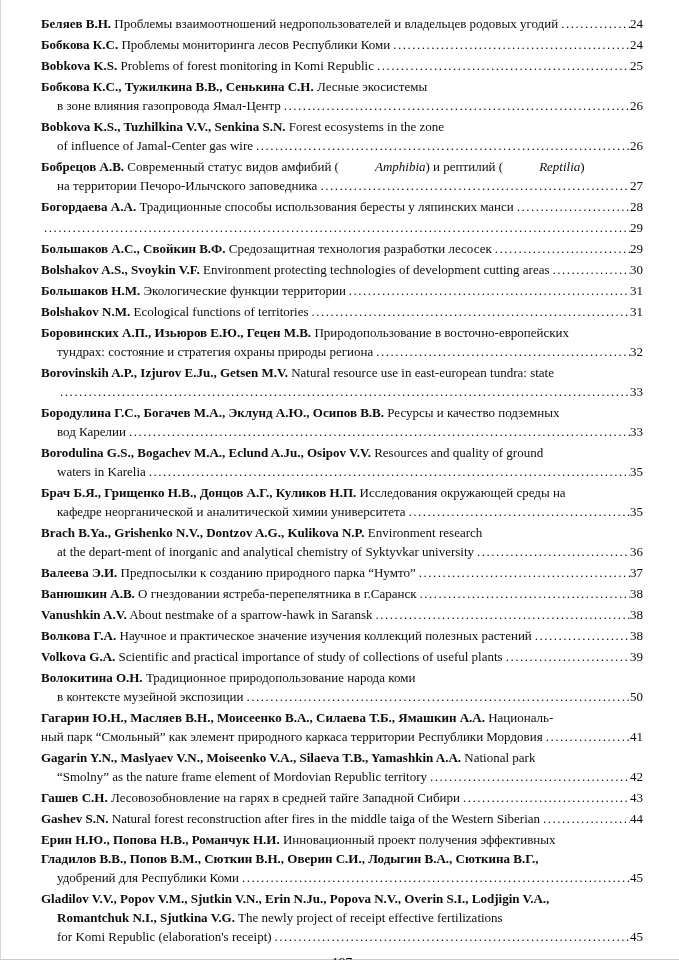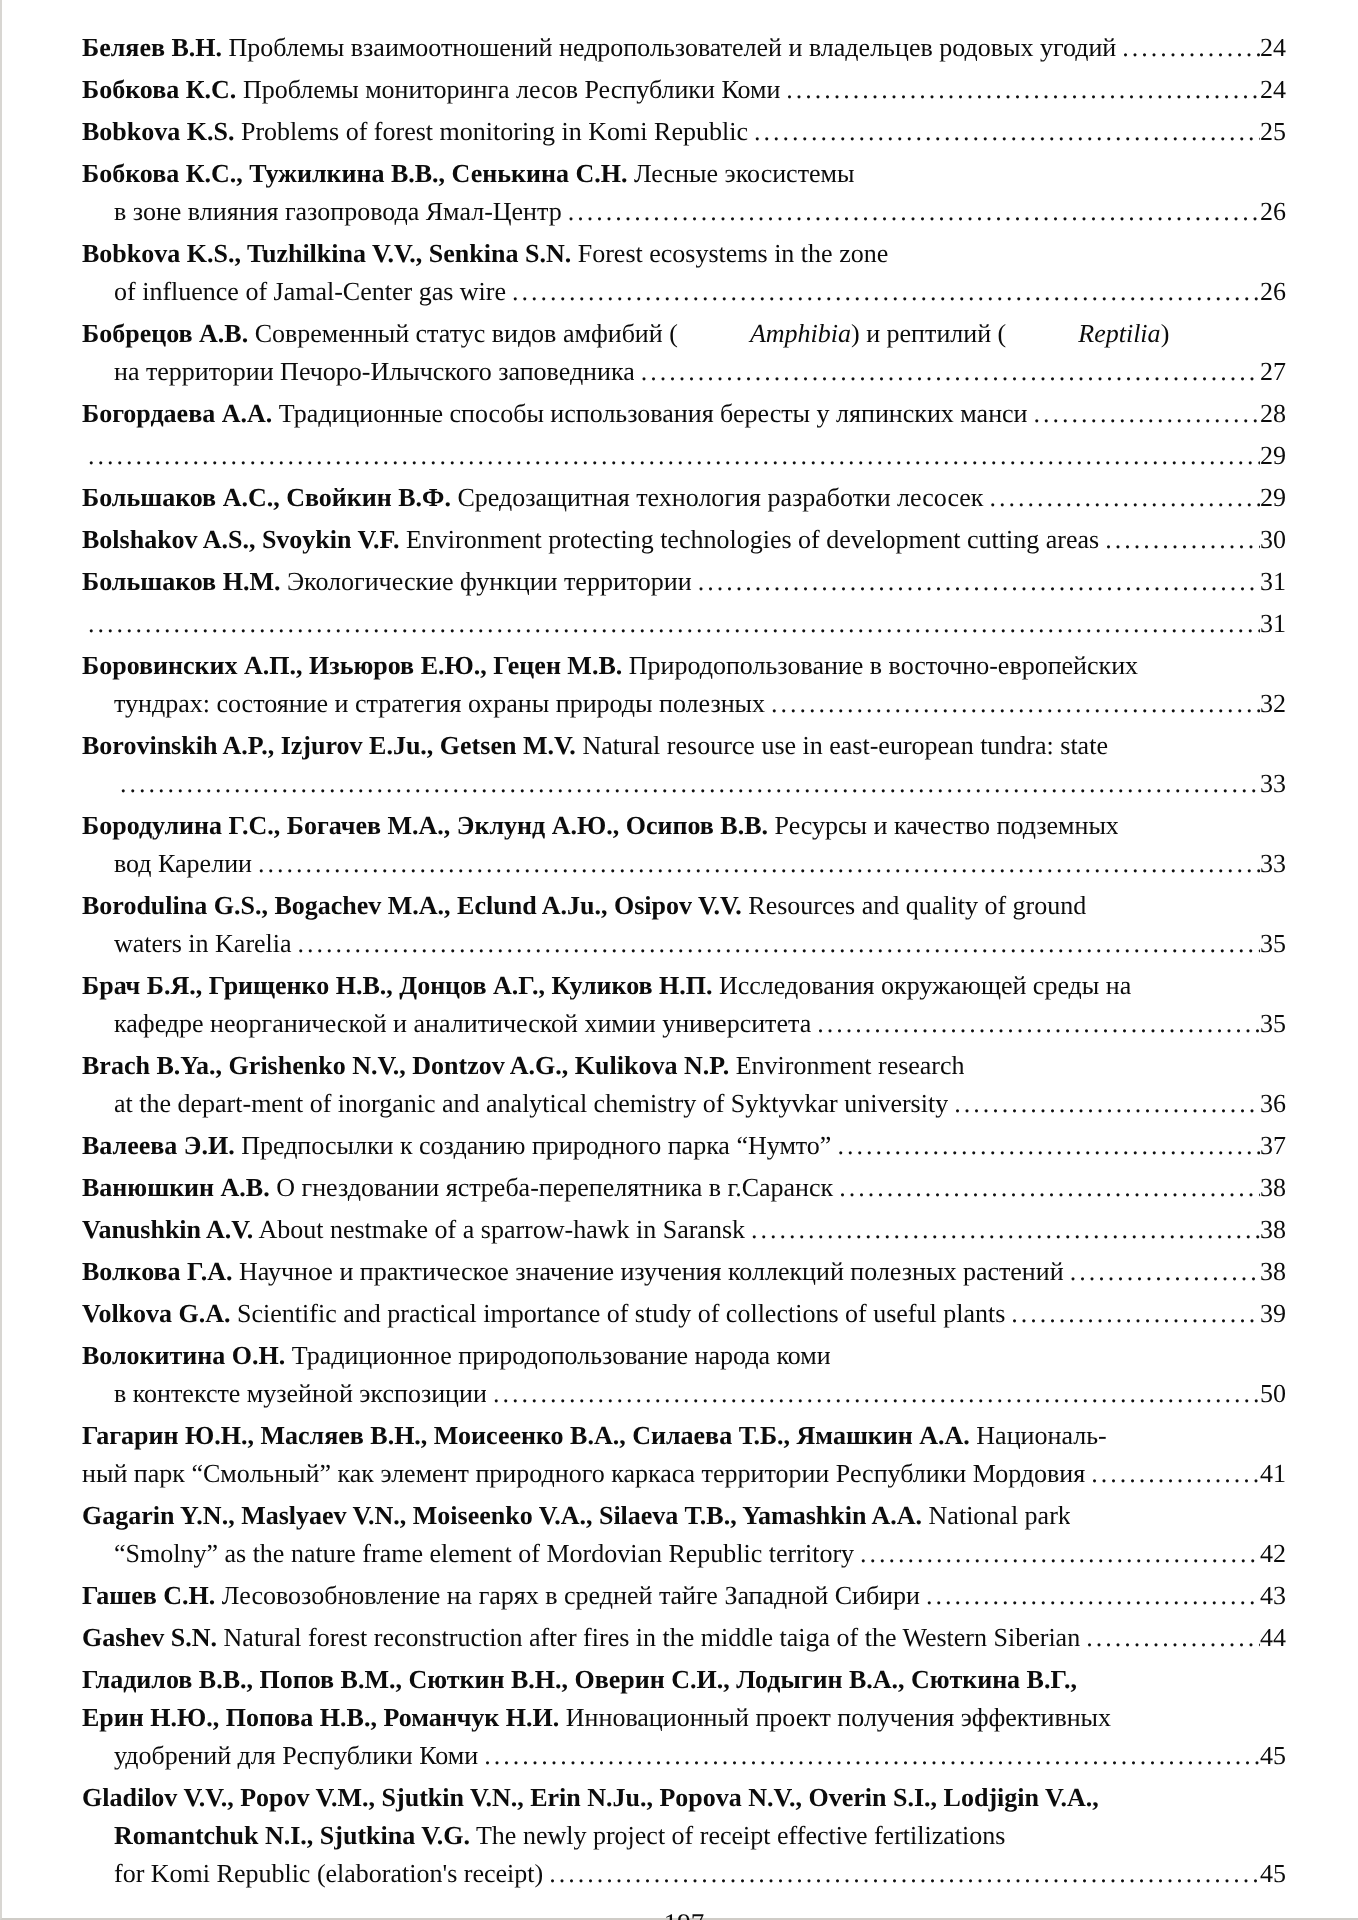--- a/index.html
+++ b/index.html
@@ -135,30 +135,31 @@
       </div>
       <div class="entry">
         <div class="line">
           <span class="txt"><span class="seg-b">Большаков Н.М.</span><span class="seg-r"> Экологические функции территории</span></span>
           <span class="leader">................................................................................................................................................................</span>
           <span class="pg">31</span>
         </div>
       </div>
       <div class="entry">
         <div class="line">
+          <span class="txt"><span class="seg-b">Bolshakov N.M.</span><span class="seg-r"> Ecological functions of territories</span></span>
           <span class="leader">................................................................................................................................................................</span>
           <span class="pg">31</span>
         </div>
       </div>
       <div class="entry">
         <div class="line">
           <span class="txt"><span class="seg-b">Боровинских А.П., Изьюров Е.Ю., Гецен М.В.</span><span class="seg-r"> Природопользование в восточно-европейских</span></span>
         </div>
         <div class="line indent">
-          <span class="txt"><span class="seg-r">тундрах: состояние и стратегия охраны природы полезных</span></span>
+          <span class="txt"><span class="seg-r">тундрах: состояние и стратегия охраны природы региона</span></span>
           <span class="leader">................................................................................................................................................................</span>
           <span class="pg">32</span>
         </div>
       </div>
       <div class="entry">
         <div class="line">
           <span class="txt"><span class="seg-b">Borovinskih A.P., Izjurov E.Ju., Getsen M.V.</span><span class="seg-r"> Natural resource use in east-european tundra: state</span></span>
         </div>
         <div class="line indent">
           <span class="leader">................................................................................................................................................................</span>
@@ -279,24 +280,24 @@
       </div>
       <div class="entry">
         <div class="line">
           <span class="txt"><span class="seg-b">Gashev S.N.</span><span class="seg-r"> Natural forest reconstruction after fires in the middle taiga of the Western Siberian</span></span>
           <span class="leader">................................................................................................................................................................</span>
           <span class="pg">44</span>
         </div>
       </div>
       <div class="entry">
         <div class="line">
+          <span class="txt"><span class="seg-b">Ерин Н.Ю., Попова Н.В., Романчук Н.И.</span><span class="seg-r"> Инновационный проект получения эффективных</span></span>
+        </div>
+        <div class="line">
           <span class="txt"><span class="seg-b">Гладилов В.В., Попов В.М., Сюткин В.Н., Оверин С.И., Лодыгин В.А., Сюткина В.Г.,</span></span>
-        </div>
-        <div class="line">
-          <span class="txt"><span class="seg-b">Ерин Н.Ю., Попова Н.В., Романчук Н.И.</span><span class="seg-r"> Инновационный проект получения эффективных</span></span>
         </div>
         <div class="line indent">
           <span class="txt"><span class="seg-r">удобрений для Республики Коми</span></span>
           <span class="leader">................................................................................................................................................................</span>
           <span class="pg">45</span>
         </div>
       </div>
       <div class="entry">
         <div class="line">
           <span class="txt"><span class="seg-b">Gladilov V.V., Popov V.M., Sjutkin V.N., Erin N.Ju., Popova N.V., Overin S.I., Lodjigin V.A.,</span></span>

